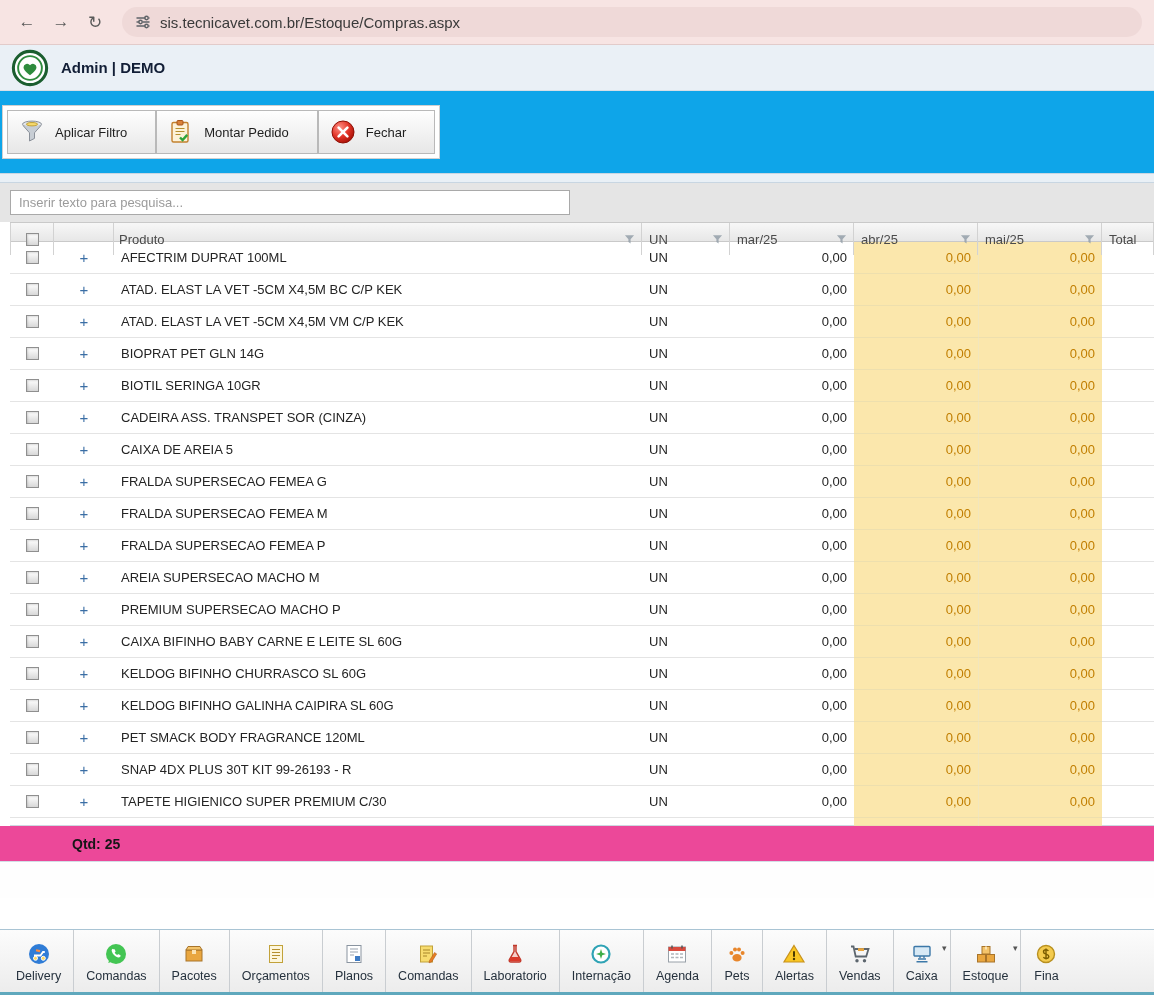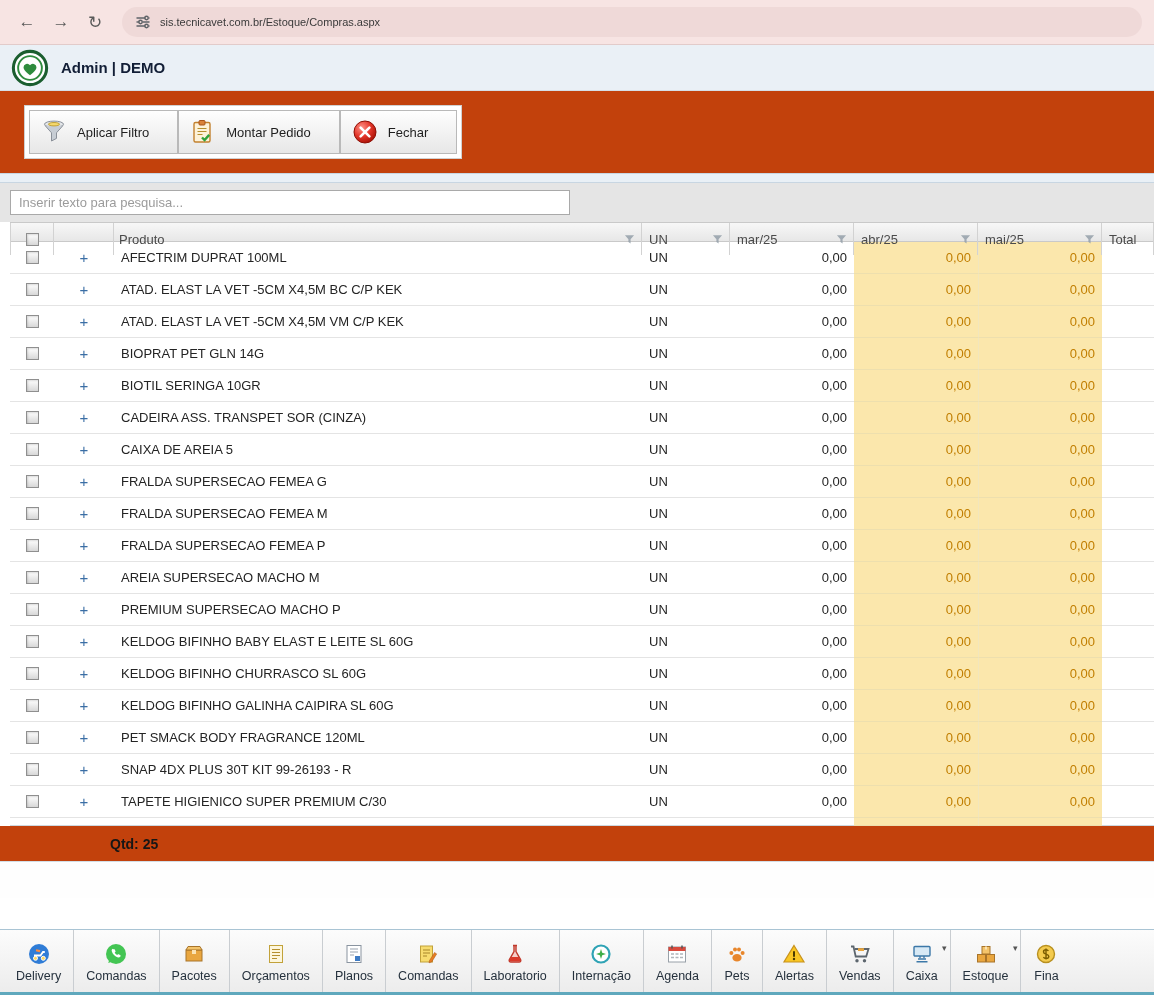--- a/index.html
+++ b/index.html
@@ -16,31 +16,31 @@
     display:flex; align-items:center; padding:0 12px; gap:4px;
   }
   .bnav {
     width:30px; height:30px; display:flex; align-items:center; justify-content:center;
     font-size:17px; color:#5A5A5A; border-radius:50%; cursor:pointer; user-select:none;
   }
   .url-pill {
     flex:1; margin-left:8px; height:30px; background:var(--pill-bg,#EFD9D8);
     border-radius:15px; display:flex; align-items:center; padding:0 13px; gap:9px; cursor:text;
   }
-  .url-text { font-size:11px; color:#3A3A3A; }
+  .url-text { font-size:15px; color:#3A3A3A; }
 
   
   .app-header {
     height:46px; background:var(--header-bg,#EAF0F6); border-bottom:1px solid #D6DFE7;
     display:flex; align-items:center; padding:0 11px; gap:12px;
   }
   .app-title { font-size:15px; font-weight:bold; color:#121E36; }
 
   
-  .toolbar-section { background:#c2410c; padding:14px 24px; }
+  .toolbar-section { background:#0ea5e9; padding:14px 2px; }
   .btn-group { display:inline-flex; border:1px solid #D0D0D0; padding:4px; background:#fff; }
   .tb-btn {
     display:flex; align-items:center; gap:9px; height:44px; padding:0 28px 0 10px;
     border:1px solid #B9B9B9; background:linear-gradient(#FEFEFE,#E7E7E7);
     font-size:13px; color:#1E1E1E; cursor:pointer; font-family:inherit;
   }
   .tb-ico { display:flex; width:28px; height:28px; }
 
   .band { height:10px; background:#E9F0F6; border-top:1px solid #C8D6E2; border-bottom:1px solid #C8D6E2; }
 
@@ -78,22 +78,22 @@
     width:13px; height:13px; border:1px solid #8F8F8F;
     background:linear-gradient(#FFFFFF,#D8D8D8);
     box-shadow:inset 1px 1px 2px rgba(0,0,0,.14); display:inline-block; cursor:pointer;
   }
   .expander { color:#3A6EA5; font-size:15px; cursor:pointer; line-height:1; }
 
   .gstrip div { height:8px; border-bottom:1px solid #CDD8E0; background:#fff; }
   .gstrip .hl { background:var(--highlight-bg,#FBE7AC) !important; }
 
   .grid-footer {
-    height:36px; display:flex; align-items:center; padding-left:110px;
-    font-size:14px; font-weight:bold; color:#161616; background:#c2410c;
+    height:36px; display:flex; align-items:center; padding-left:72px;
+    font-size:14px; font-weight:bold; color:#161616; background:#ec4899;
     border-bottom:1px solid #D3DEE6;
   }
   .spacer { height:36px; background:#FEFEFE; }
 
   
   .bottom-nav {
     position:absolute; left:0; right:0; bottom:0; height:66px;
     border-top:1px solid #A9C4D4; border-bottom:3px solid var(--nav-accent,#5FA8BD);
     background:linear-gradient(#FCFCFC,#ECECEC);
     display:flex; align-items:stretch; padding:0 4px; overflow:hidden;
@@ -395,21 +395,21 @@
         <div class="cell c-mai num hl">0,00</div>
         <div class="cell c-total"></div>
       </div>
       <div class="grow trow">
         <div class="cell c-check">
           <span class="checkbox"></span>
         </div>
         <div class="cell c-exp">
           <span class="expander">+</span>
         </div>
-        <div class="cell c-produto">KELDOG BIFINHO BABY ELAST E LEITE SL 60G</div>
+        <div class="cell c-produto">CAIXA BIFINHO BABY CARNE E LEITE SL 60G</div>
         <div class="cell c-un">UN</div>
         <div class="cell c-mar num">0,00</div>
         <div class="cell c-abr num hl">0,00</div>
         <div class="cell c-mai num hl">0,00</div>
         <div class="cell c-total"></div>
       </div>
       <div class="grow trow">
         <div class="cell c-check">
           <span class="checkbox"></span>
         </div>

